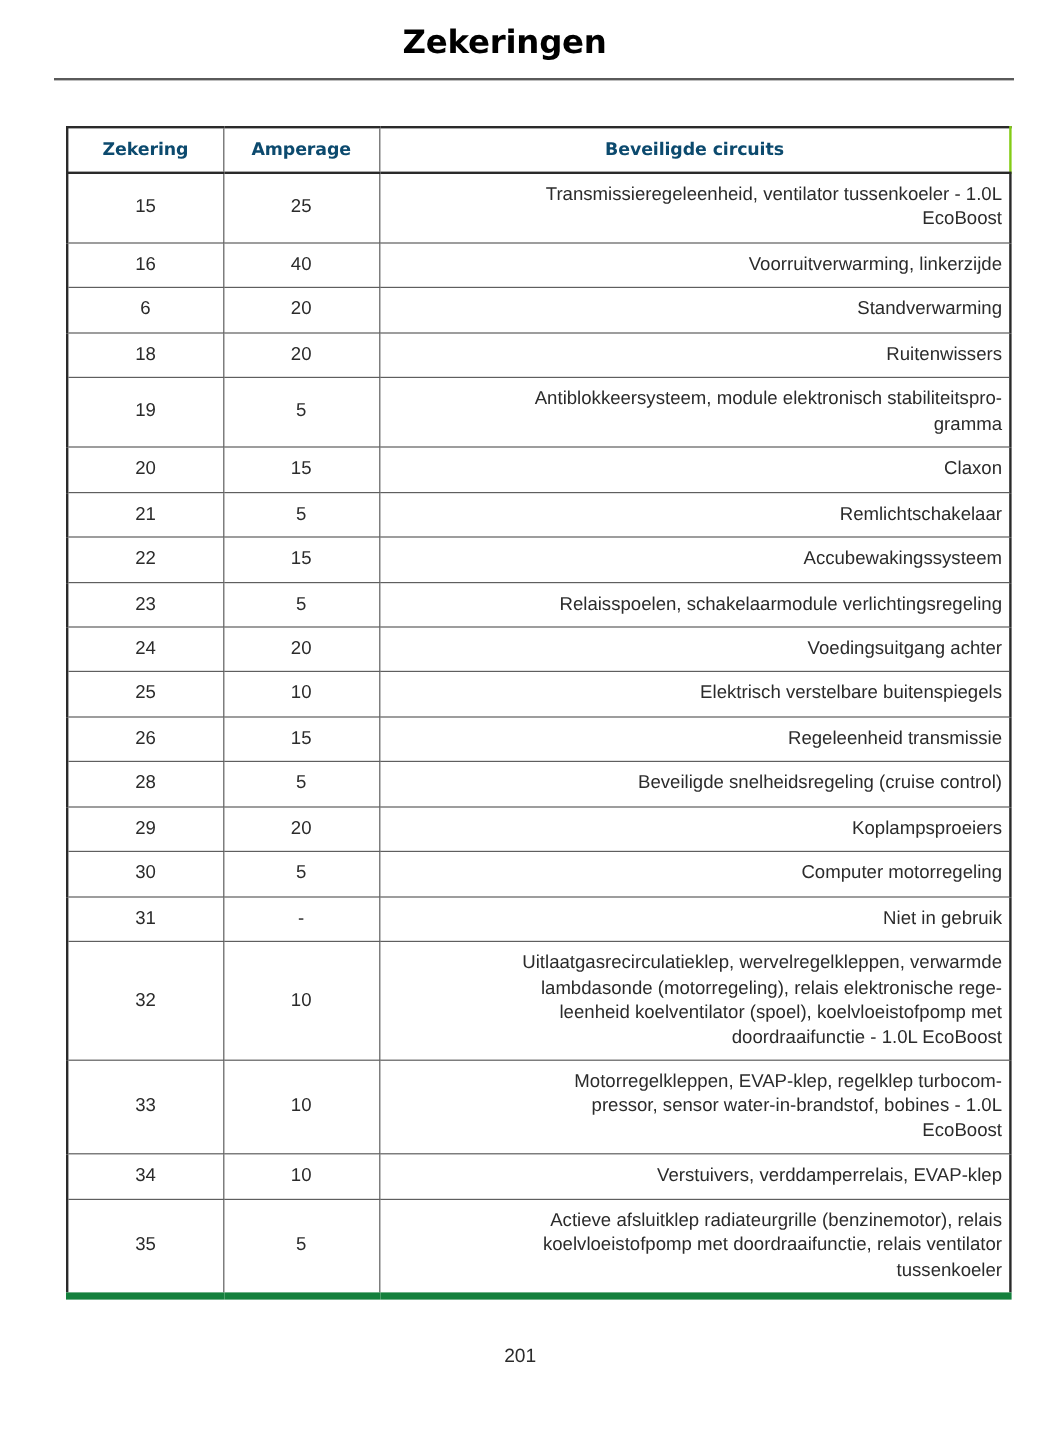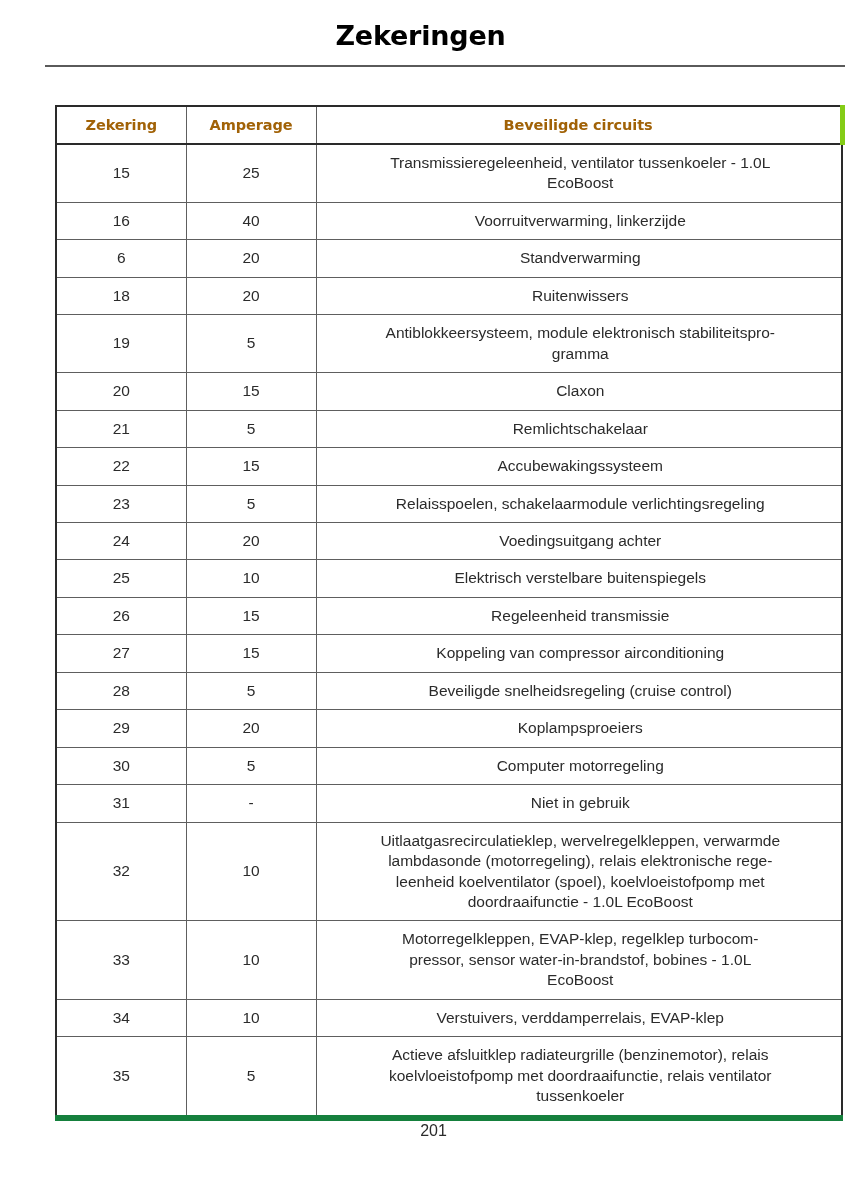--- a/index.html
+++ b/index.html
@@ -59,42 +59,42 @@
     padding: 0;
     vertical-align: middle;
   }
   table.fuse-table thead th {
     border-bottom: 2px solid #2a2a2a;
     border-top: 2px solid #2a2a2a;
     font-size: 14.5px;
     font-weight: bold;
     text-align: center;
     height: 36px;
-    color: #a16207;
+    color: #0c4a6e;
     font-family: "DejaVu Sans", sans-serif;
     letter-spacing: -0.1px;
   }
   table.fuse-table thead th.c1 { border-left: 2px solid #2a2a2a; }
-  table.fuse-table thead th.c3 { border-right: 5px solid #84cc16; }
+  table.fuse-table thead th.c3 { border-right: 2px solid #84cc16; }
   .col-fuse { width: 130px; }
   .col-amp  { width: 130px; }
   .col-desc { width: 526px; }
 
   table.fuse-table tbody td {
     font-size: 15.5px;
     line-height: 1.32;
   }
   table.fuse-table tbody td.num {
     text-align: center;
     vertical-align: middle;
     color: #2b2b2b;
     padding: 6px 12px;
   }
   table.fuse-table tbody td.desc {
-    text-align: center;
+    text-align: right;
     vertical-align: middle;
     padding: 8px 6px 8px 9px;
     color: #2b2b2b;
     white-space: pre-line;
   }
   table.fuse-table tbody tr td:first-child { border-left: 2px solid #2a2a2a; }
   table.fuse-table tbody tr td:last-child  { border-right: 2px solid #2a2a2a; }
   table.fuse-table tbody tr:last-child td  { border-bottom: 6px solid #15803d; }
 
   .page-number {
@@ -187,25 +187,20 @@
             <td class="num">25</td>
             <td class="num">10</td>
             <td class="desc">Elektrisch verstelbare buitenspiegels</td>
           </tr>
           <tr>
             <td class="num">26</td>
             <td class="num">15</td>
             <td class="desc">Regeleenheid transmissie</td>
           </tr>
           <tr>
-            <td class="num">27</td>
-            <td class="num">15</td>
-            <td class="desc">Koppeling van compressor airconditioning</td>
-          </tr>
-          <tr>
             <td class="num">28</td>
             <td class="num">5</td>
             <td class="desc">Beveiligde snelheidsregeling (cruise control)</td>
           </tr>
           <tr>
             <td class="num">29</td>
             <td class="num">20</td>
             <td class="desc">Koplampsproeiers</td>
           </tr>
           <tr>

